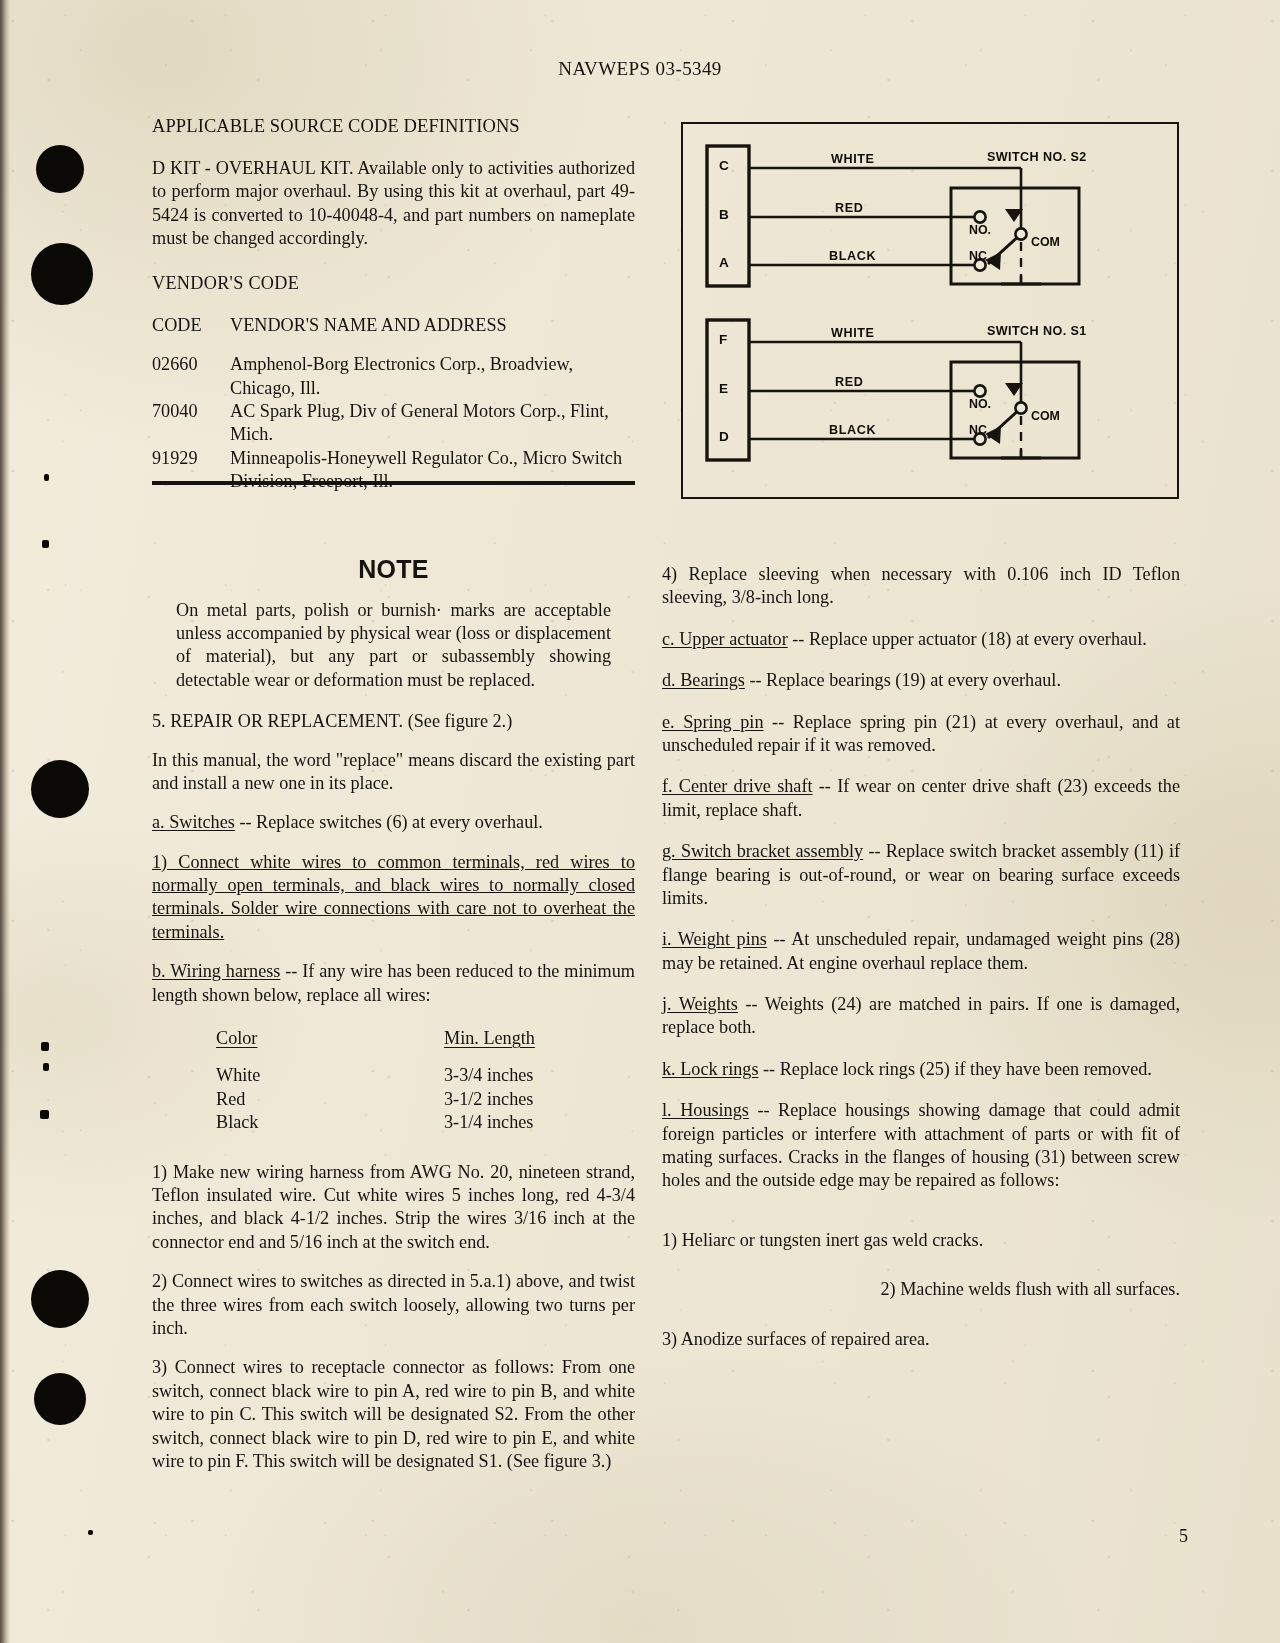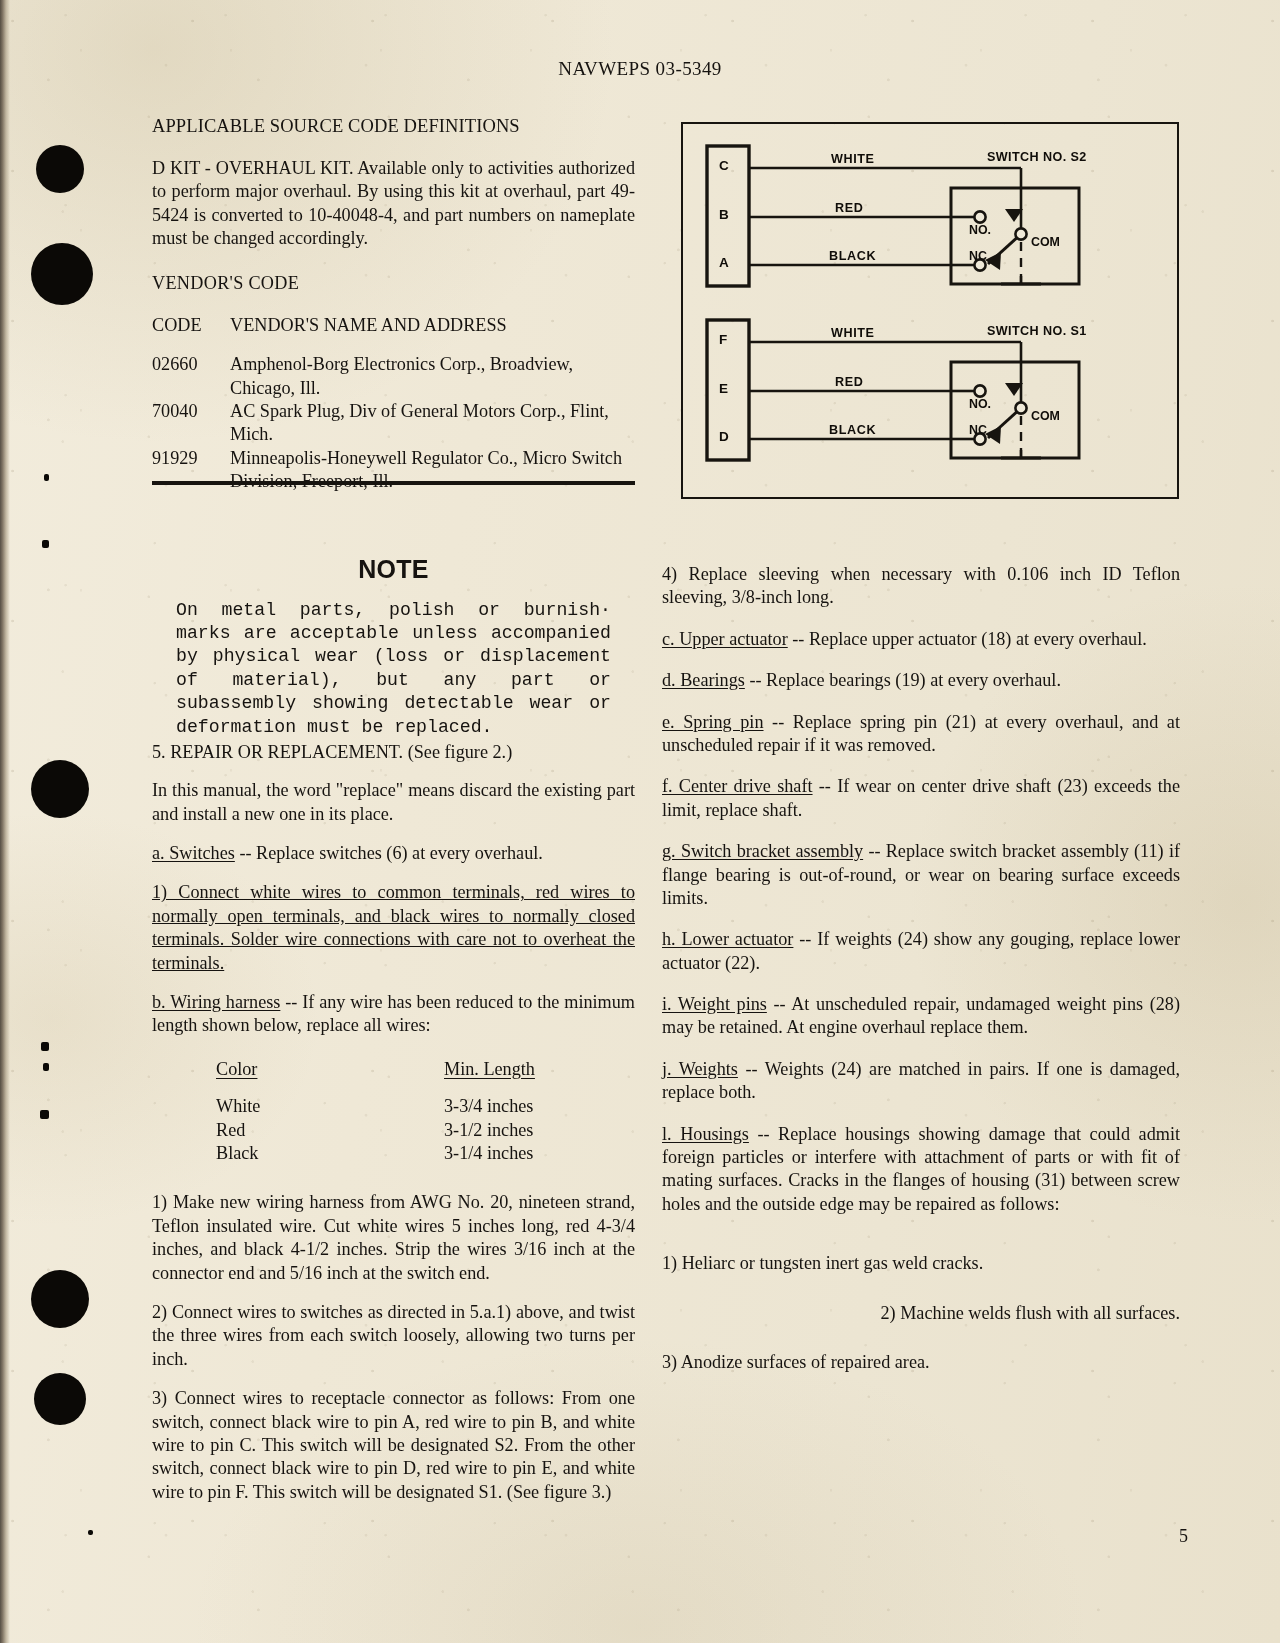--- a/index.html
+++ b/index.html
@@ -74,21 +74,21 @@
   #rule{
     position:absolute;left:152px;top:481px;width:483px;height:4px;
     background:#17140f;
   }
 
   
   #note-title{
     font-family:"Liberation Sans",sans-serif;font-weight:bold;
     font-size:25px;text-align:center;margin:0 0 13px 0;letter-spacing:.3px;
   }
-  #note-body{margin:0 0 2px 0;padding:0 24px;text-align:justify;font-family:Liberation Mono, monospace;}
+  #note-body{margin:0 0 18px 0;padding:0 24px;text-align:justify;}
 
   
   #wire-table{margin:20px 0 26px 0;padding-left:64px;font-size:18.2px;}
   #wire-table .throw{display:flex;margin-bottom:14px;}
   #wire-table .row{display:flex;}
   #wire-table .cc{width:228px;}
   #wire-table .hdr span{text-decoration:underline;text-underline-offset:3px;}
 
   
   #figure-box{
@@ -324,32 +324,32 @@
     </p>
 
     <p class="p" style="margin-bottom:18px;">
       <span class="u">f.  Center drive shaft</span><span> -- If wear on center drive shaft (23) exceeds the limit, replace shaft.</span>
     </p>
 
     <p class="p" style="margin-bottom:18px;">
       <span class="u">g.  Switch bracket assembly</span><span> -- Replace switch bracket assembly (11) if flange bearing is out-of-round, or wear on bearing surface exceeds limits.</span>
     </p>
 
-    <p class="p" style="margin-bottom:18px;">
-      <span class="u">h.  Lower actuator</span><span> -- If  weights  (24)  show  any gouging, replace lower actuator (22).</span>
-    </p>
 
     <p class="p" style="margin-bottom:18px;">
       <span class="u">i.  Weight pins</span><span> -- At unscheduled repair, undamaged weight pins (28) may be retained.  At engine overhaul replace them.</span>
     </p>
 
     <p class="p" style="margin-bottom:18px;">
       <span class="u">j.  Weights</span><span> -- Weights (24) are matched in pairs. If one is damaged, replace both.</span>
     </p>
 
+    <p class="p" style="margin-bottom:18px;">
+      <span class="u">k.  Lock rings</span><span> -- Replace lock rings (25) if they have been removed.</span>
+    </p>
 
     <p class="p" style="margin-bottom:36px;">
       <span class="u">l.  Housings</span><span> -- Replace housings showing damage that could admit foreign particles or interfere with attachment of parts or with fit of mating surfaces. Cracks in the flanges of housing (31) between screw holes and the outside edge may be repaired as follows:</span>
     </p>
 
     <p class="p" style="margin-bottom:26px;text-align:left;">1)  Heliarc or tungsten inert gas weld cracks.</p>
     <p class="p" style="margin-bottom:26px;text-align:right;">2)  Machine welds flush with all surfaces.</p>
     <p class="p" style="text-align:left;">3)  Anodize surfaces of repaired area.</p>
   </div>
 

